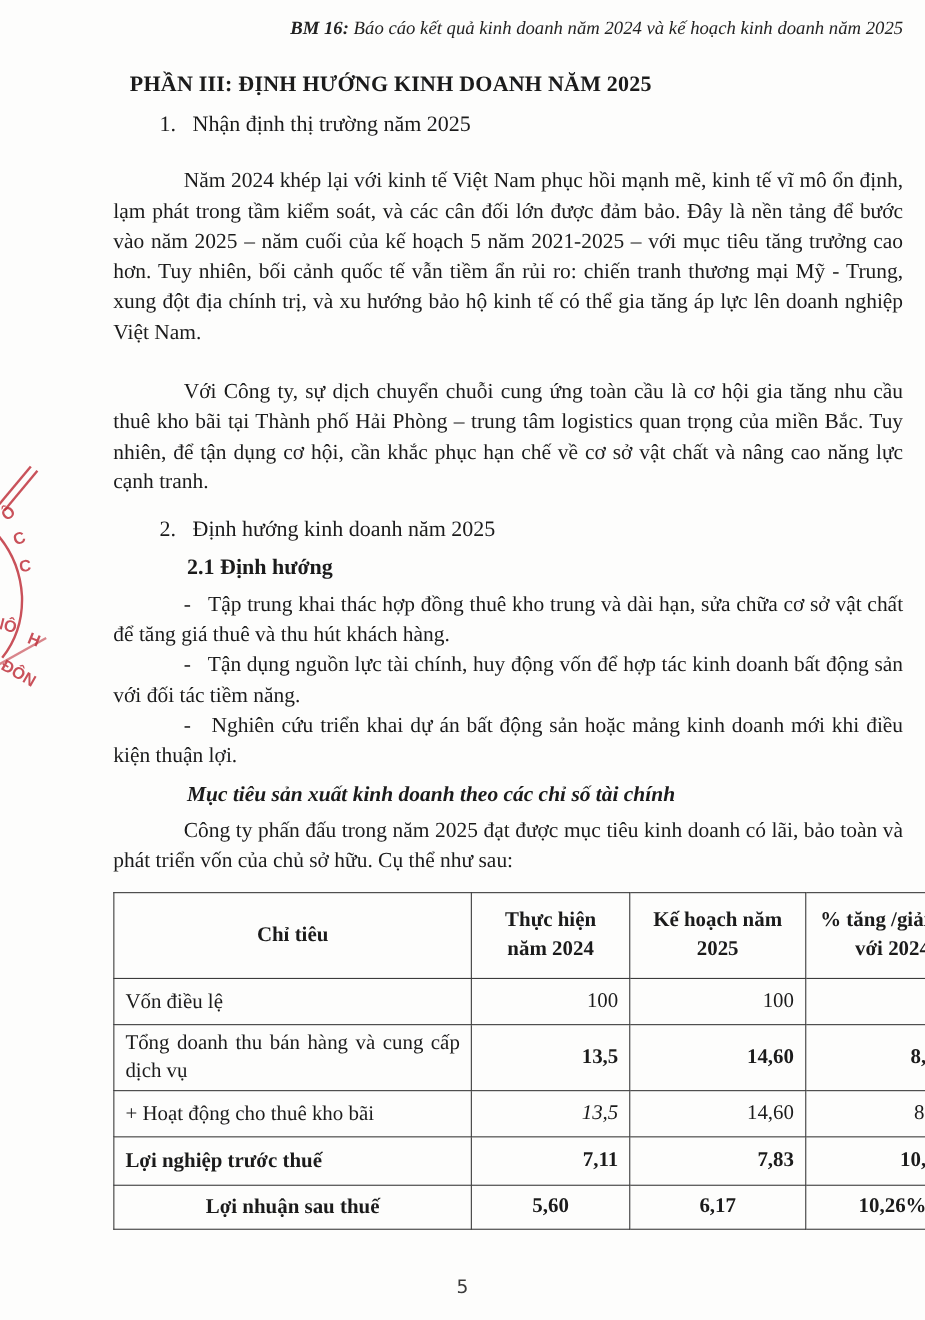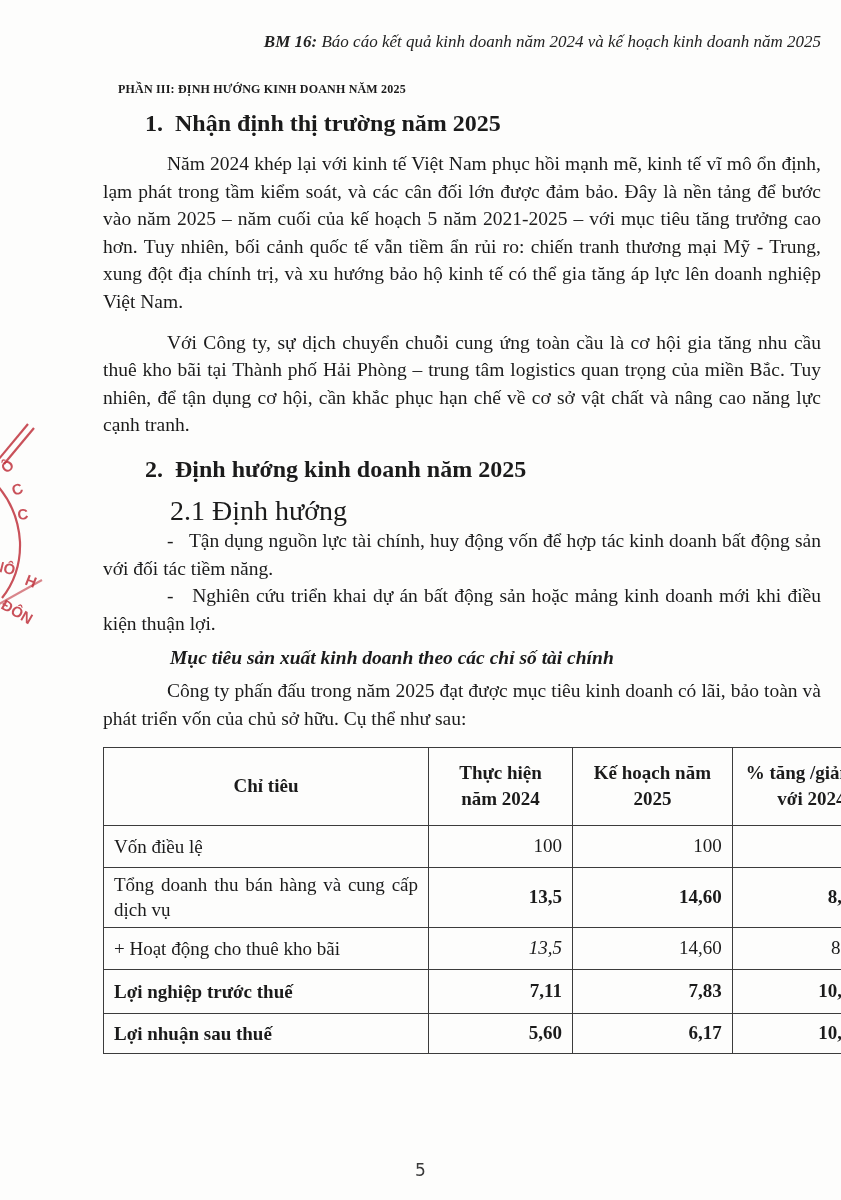--- a/index.html
+++ b/index.html
@@ -6,52 +6,52 @@
   html,body { background:#e8e8e8; }
   .page {
     position:relative;
     width:841px; height:1200px;
     margin:0 auto;
     background:#fdfdfc;
     font-family:"Liberation Serif","DejaVu Serif",serif;
     color:#1b1b1b;
     overflow:hidden;
   }
-  .content { position:absolute; left:103px; top:16px; width:718px; }
+  .content { position:absolute; left:103px; top:0; width:718px; }
 
   .doc-header {
     margin-top:16px;
     text-align:right;
     font-style:italic;
     font-size:17px;
     color:#222;
   }
   .doc-header .hdr-prefix { font-weight:bold; }
 
   .part-title {
     margin-top:30px; margin-left:15px;
-    font-weight:bold; font-size:12px;
+    font-weight:bold; font-size:20px;
     letter-spacing:.2px;
   }
   .sec-title {
     margin-top:13px; margin-left:42px;
-    font-weight:bold; font-size:24px;
+    font-weight:normal; font-size:20px;
   }
   .sec-title .num { display:inline-block; min-width:30px; }
   .subsec-title {
     margin-top:12px; margin-left:67px;
-    font-weight:normal; font-size:28px;
+    font-weight:bold; font-size:20px;
   }
   .goal-title {
     margin-top:10px; margin-left:67px;
     font-weight:bold; font-size:19.5px;font-style:italic;
   }
 
   p.body {
-    margin-top:13px;
+    margin-top:26px;
     font-size:19.5px;
     line-height:27.6px;
     text-align:justify;
     text-indent:64px;
   }
   p.bullet { margin-top:0; }
   p.bullet.first { margin-top:8px; }
 
   table.fin {
     margin-top:14px;
@@ -70,21 +70,21 @@
   col.c4 { width:20.1%; }
   tr.hdr1 th { height:78px; font-size:19px; font-weight:bold; text-align:center; line-height:26px; }
   tr.hdr2 td { height:46px; text-align:center; font-weight:bold; }
   td.lbl  { text-align:left; padding-left:12px; line-height:25px; }
   td.numc { text-align:right; padding-right:16px; }
   tr.r0 td { height:42px; }
   tr.r1 td { height:60px; }
   tr.r2 td { height:42px; }
   tr.r3 td { height:42px; }
   tr.r4 td { height:44px; }
-  tr.r5 td { height:40px; }
+  tr.r5 td { height:40px;text-align:center; }
   .b { font-weight:bold; }
   .i { font-style:italic; }
   tr.r1 td.lbl { text-align:justify;margin-top:35px; }
 
   .page-num {
     position:absolute; left:0; top:1160px;
     width:100%; text-align:center;
     font-size:17px; color:#3a3a3a;
     font-family:"DejaVu Sans","Liberation Sans",sans-serif;
   }
@@ -132,20 +132,21 @@
     <p class="body">Năm 2024 khép lại với kinh tế Việt Nam phục hồi mạnh mẽ, kinh tế vĩ mô ổn định, lạm phát trong tầm kiểm soát, và các cân đối lớn được đảm bảo. Đây là nền tảng để bước vào năm 2025 – năm cuối của kế hoạch 5 năm 2021-2025 – với mục tiêu tăng trưởng cao hơn. Tuy nhiên, bối cảnh quốc tế vẫn tiềm ẩn rủi ro: chiến tranh thương mại Mỹ - Trung, xung đột địa chính trị, và xu hướng bảo hộ kinh tế có thể gia tăng áp lực lên doanh nghiệp Việt Nam.</p>
 
     <p class="body">Với Công ty, sự dịch chuyển chuỗi cung ứng toàn cầu là cơ hội gia tăng nhu cầu thuê kho bãi tại Thành phố Hải Phòng – trung tâm logistics quan trọng của miền Bắc. Tuy nhiên, để tận dụng cơ hội, cần khắc phục hạn chế về cơ sở vật chất và nâng cao năng lực cạnh tranh.</p>
 
     <div class="sec-title" style="margin-top:17px">
       <span class="num">2.</span><span>Định hướng kinh doanh năm 2025</span>
     </div>
 
     <div class="subsec-title">2.1 Định hướng</div>
 
+    <p class="body bullet first">-&nbsp;&nbsp;&nbsp;Tập trung khai thác hợp đồng thuê kho trung và dài hạn, sửa chữa cơ sở vật chất để tăng giá thuê và thu hút khách hàng.</p>
     <p class="body bullet">-&nbsp;&nbsp;&nbsp;Tận dụng nguồn lực tài chính, huy động vốn để hợp tác kinh doanh bất động sản với đối tác tiềm năng.</p>
     <p class="body bullet">-&nbsp;&nbsp;&nbsp;Nghiên cứu triển khai dự án bất động sản hoặc mảng kinh doanh mới khi điều kiện thuận lợi.</p>
 
     <div class="goal-title">Mục tiêu sản xuất kinh doanh theo các chỉ số tài chính</div>
 
     <p class="body" style="margin-top:8px">Công ty phấn đấu trong năm 2025 đạt được mục tiêu kinh doanh có lãi, bảo toàn và phát triển vốn của chủ sở hữu. Cụ thể như sau:</p>
 
     <table class="fin">
       <colgroup>
           <col class="c1">

